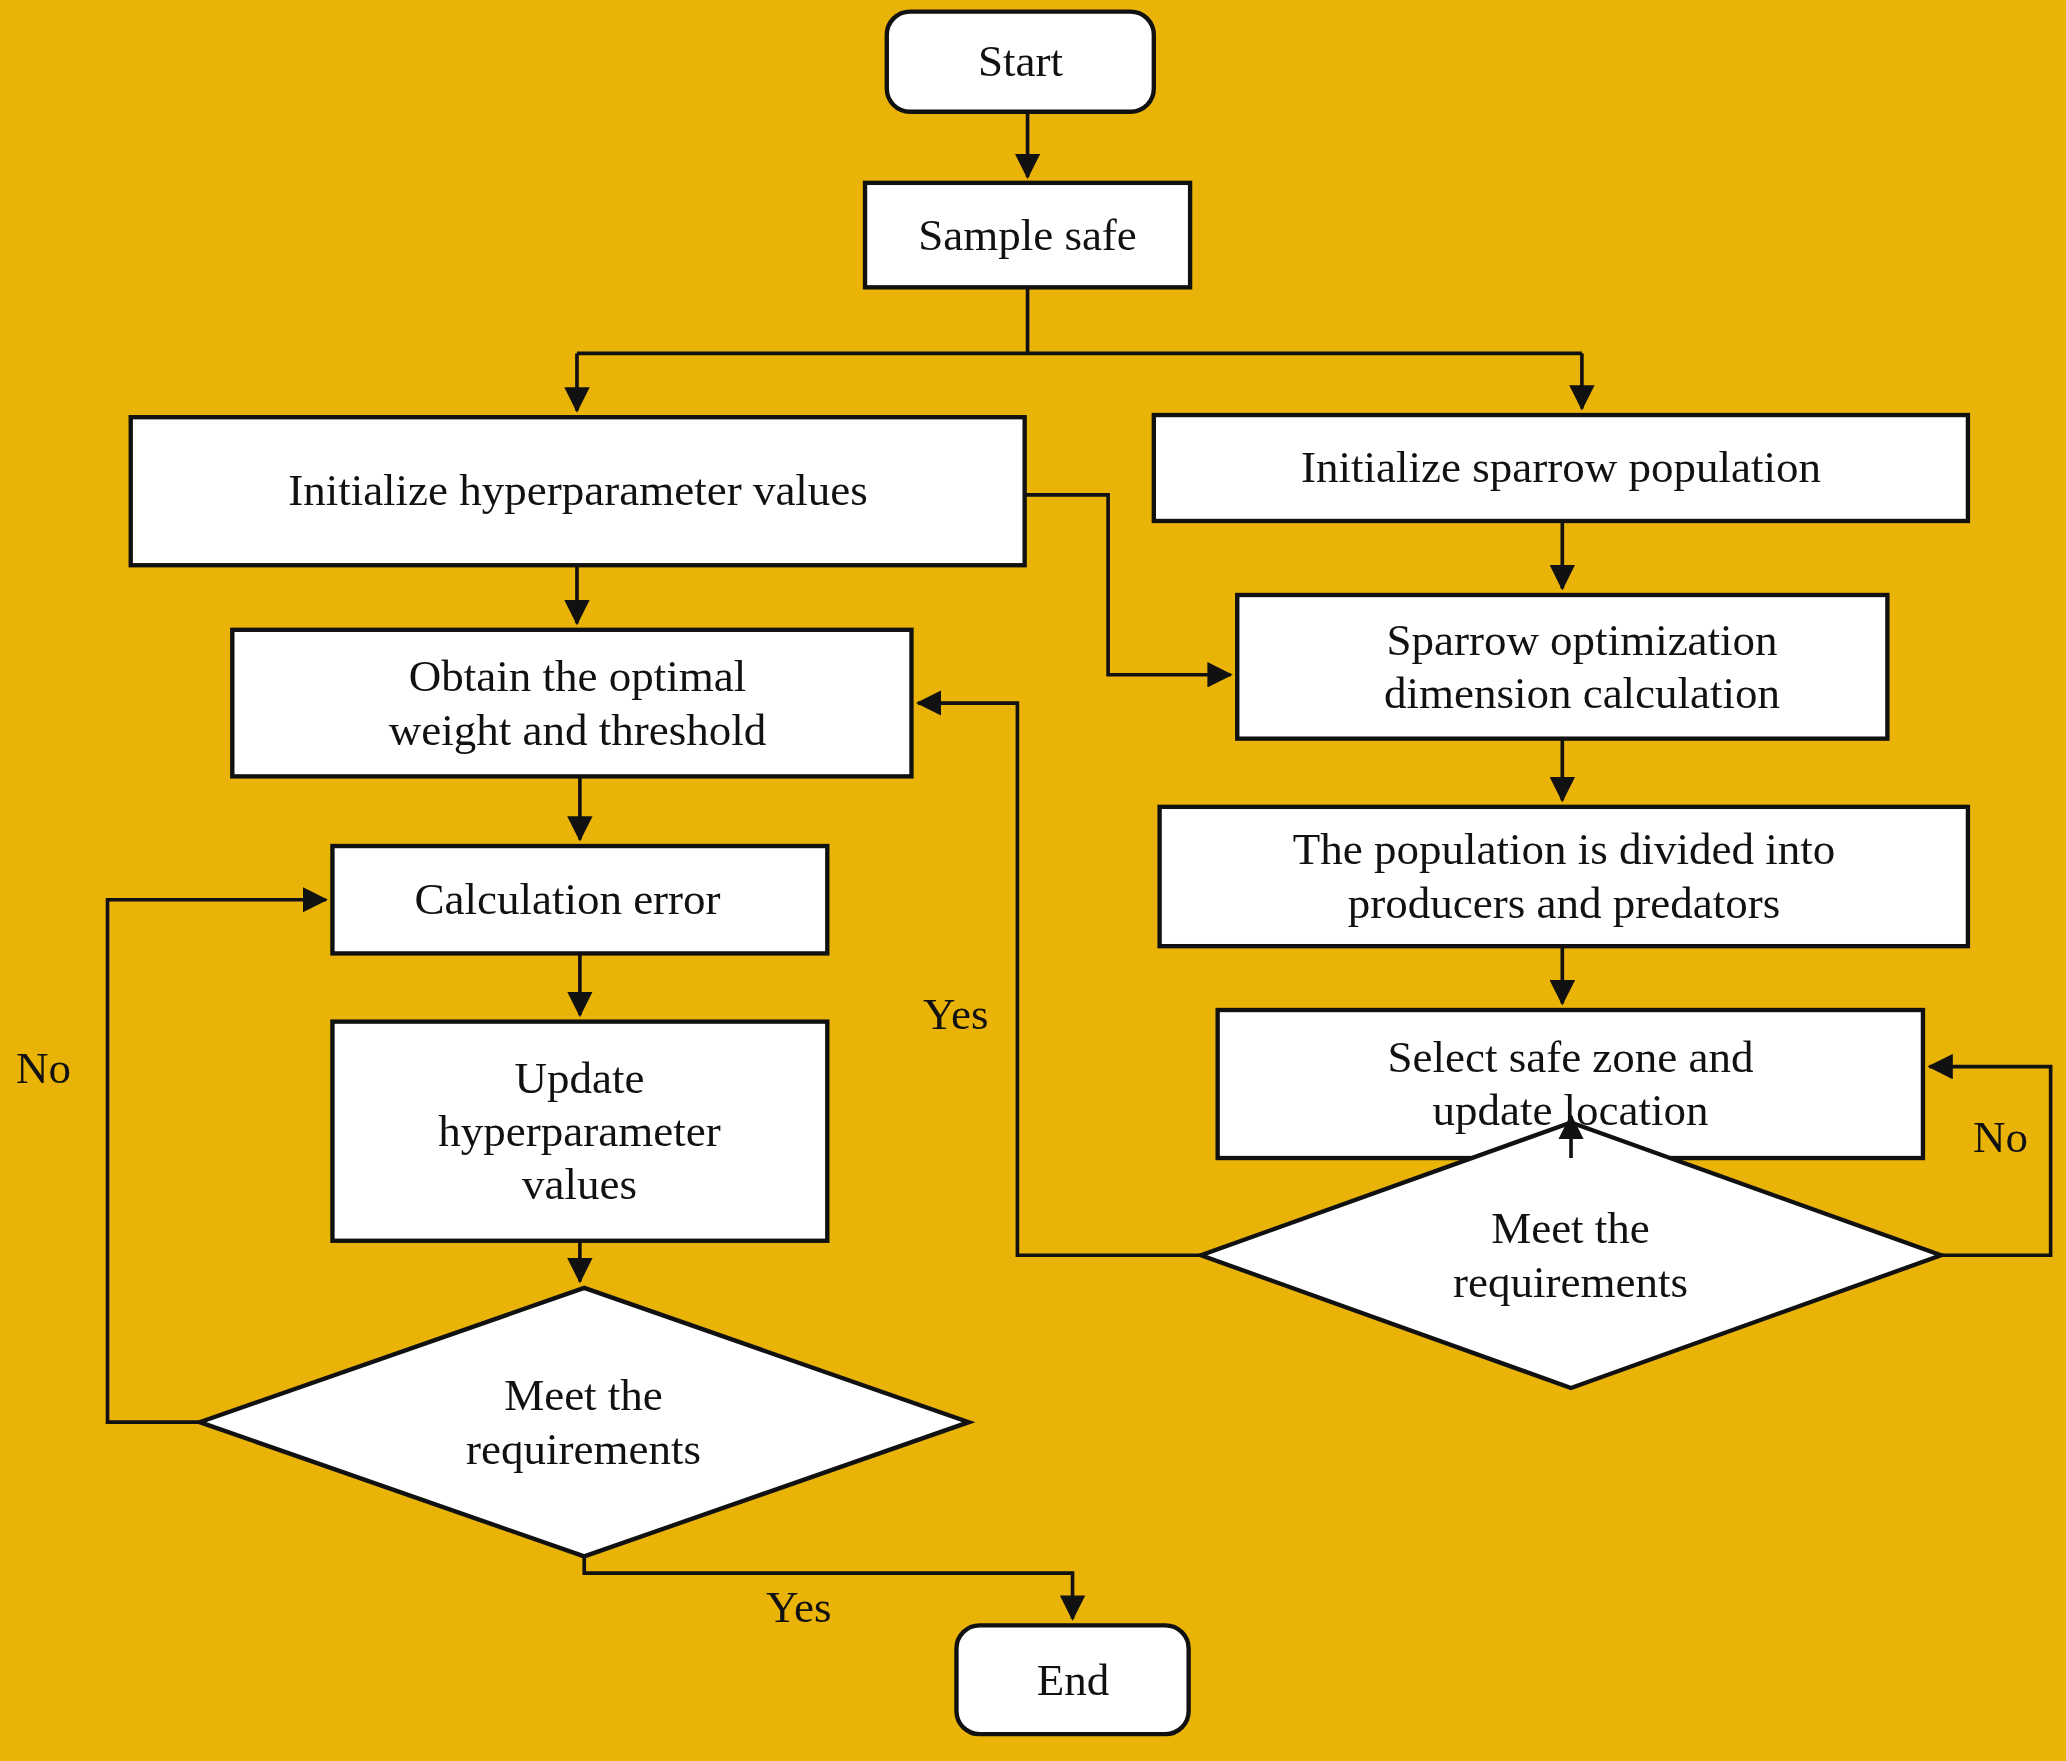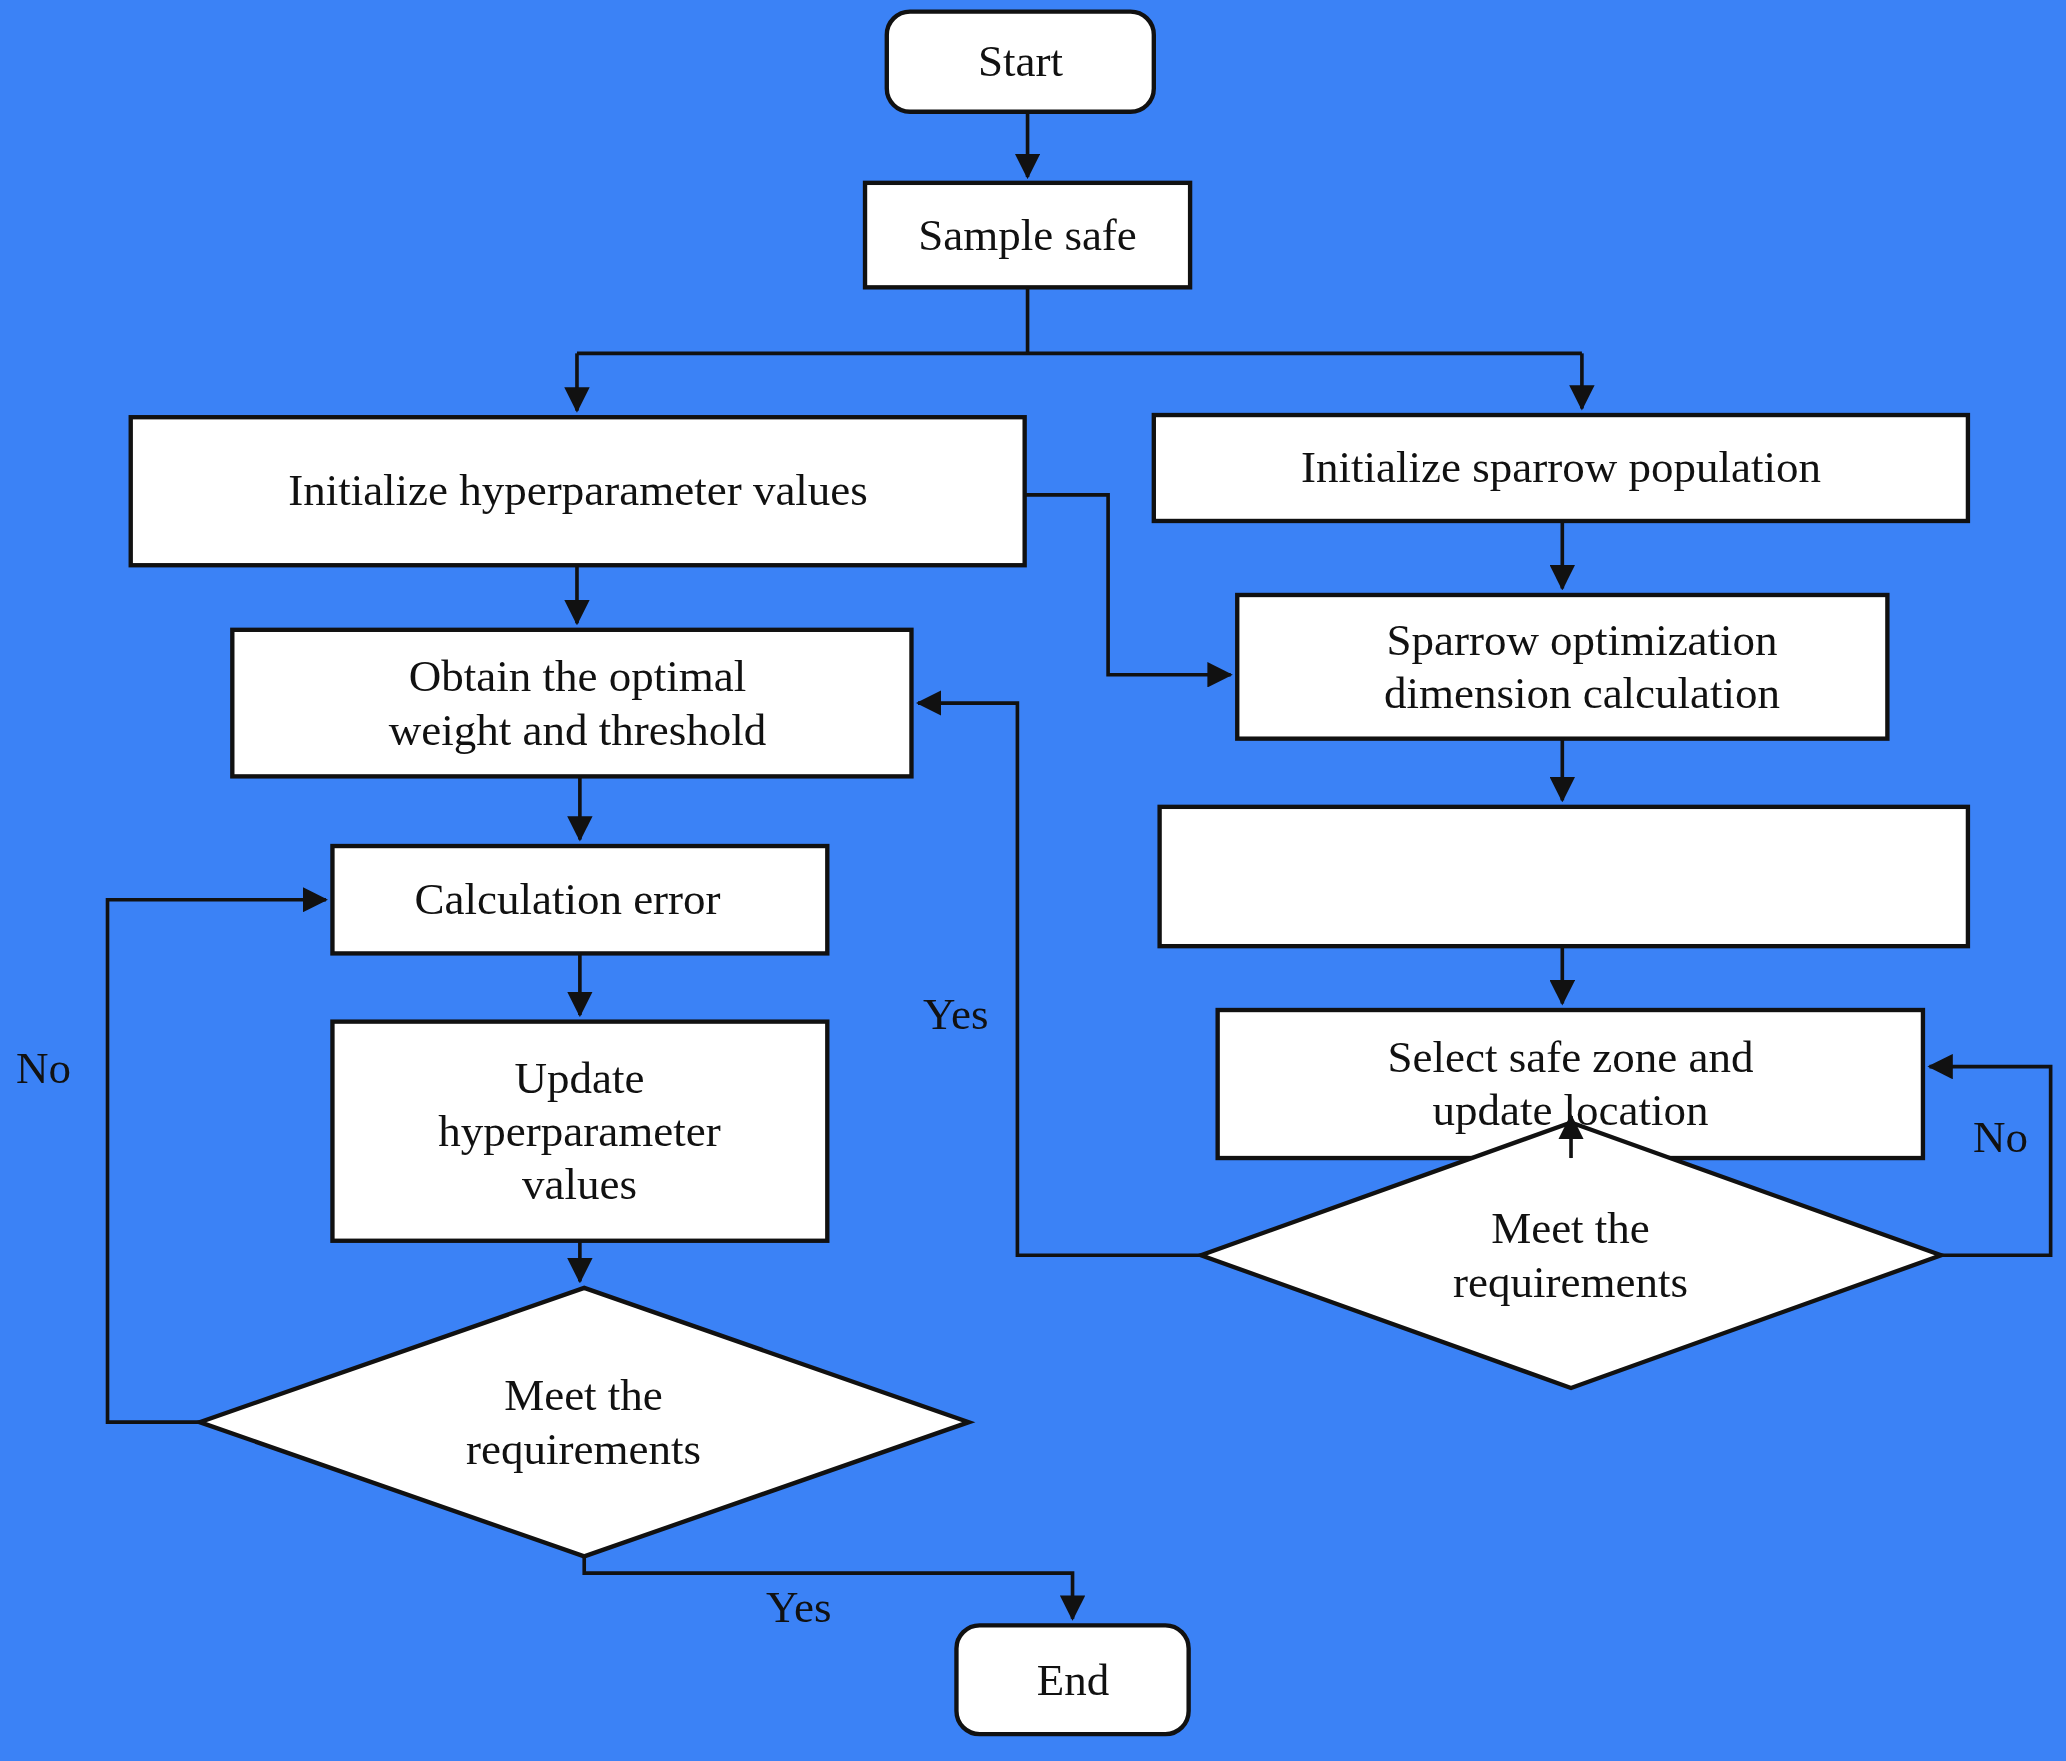--- a/index.html
+++ b/index.html
@@ -4,21 +4,21 @@
 <style>
   html, body {
     margin: 0;
     padding: 0;
     background: #ffffff;
   }
   #stage {
     position: relative;
     width: 2066px;
     height: 1761px;
-    background: #3b82f6;
+    background: #eab308;
     font-family: "Liberation Serif", "DejaVu Serif", serif;
     overflow: hidden;
   }
   #flow-svg {
     position: absolute;
     top: 0;
     left: 0;
     width: 2066px;
     height: 1761px;
   }
@@ -133,20 +133,22 @@
   <div class="node-label fs-process" style="left:1154px; top:415px; width:814px; height:106px;">Initialize sparrow population</div>
 
   <div class="node-label fs-process" style="left:232px; top:630px; width:679px; height:147px;padding-left:6px;">Obtain the optimal
 weight and threshold</div>
 
   <div class="node-label fs-process" style="left:1237px; top:595px; width:650px; height:144px;margin-left:20px;">Sparrow optimization
 dimension calculation</div>
 
   <div class="node-label fs-process" style="left:312px; top:846px; width:495px; height:107px;margin-left:8px;">Calculation error</div>
 
+  <div class="node-label fs-process" style="left:1160px; top:807px; width:808px; height:139px;">The population is divided into
+producers and predators</div>
 
   <div class="node-label fs-process" style="left:332px; top:1022px; width:495px; height:219px;">Update
 hyperparameter
 values</div>
 
   <div class="node-label fs-process" style="left:1218px; top:1010px; width:705px; height:148px;">Select safe zone and
 update location</div>
 
   <div class="node-label fs-decision" style="left:366px; top:1339px; width:435px; height:167px;">Meet the
 requirements</div>

